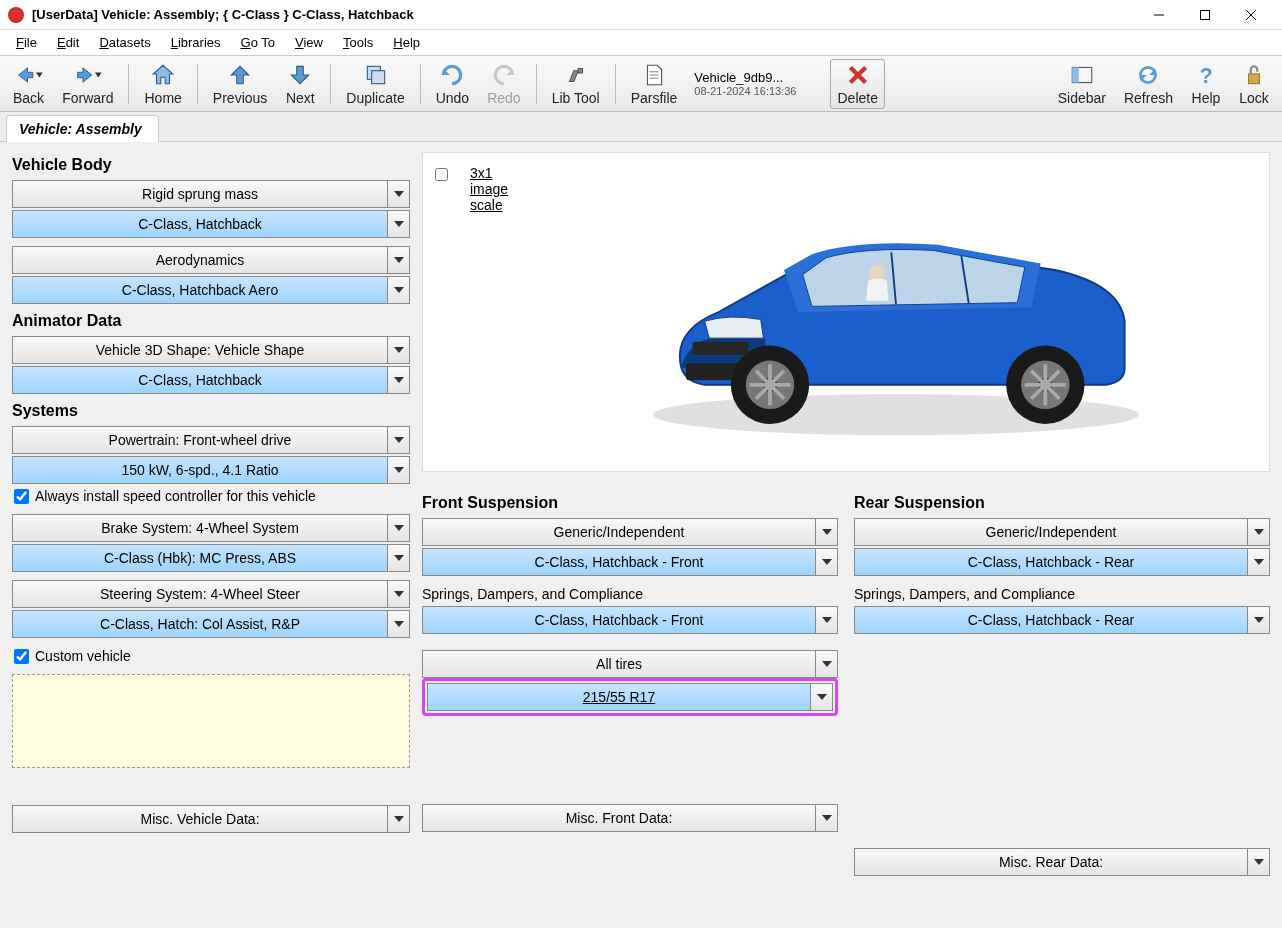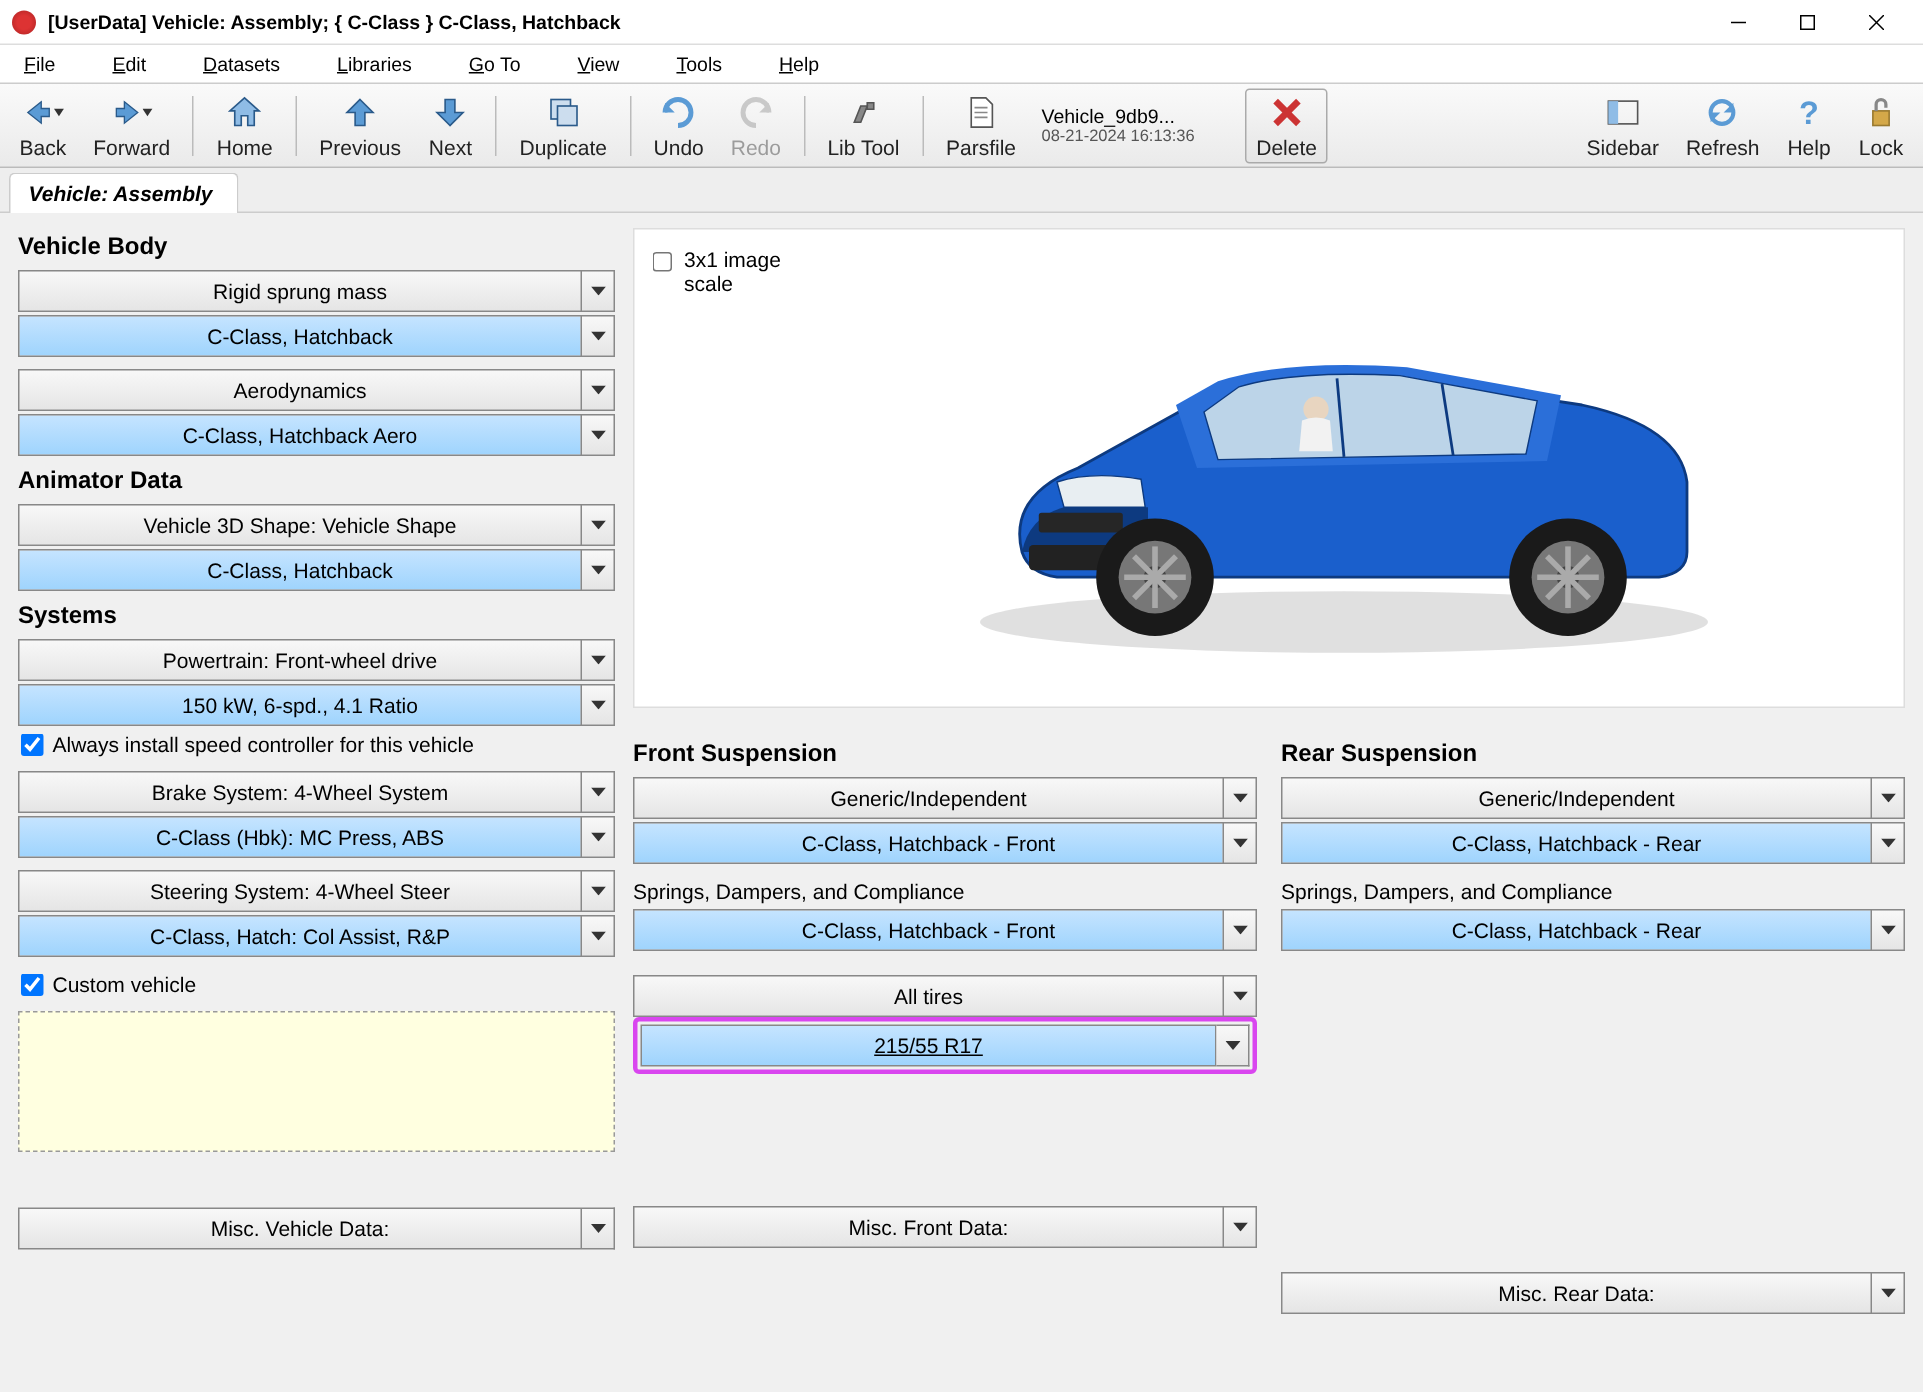--- a/index.html
+++ b/index.html
@@ -7,21 +7,21 @@
 
     
     .titlebar { background: #fff; height: 30px; display: flex; align-items: center; padding: 0 8px; border-bottom: 1px solid #ddd; }
     .titlebar-icon { width: 16px; height: 16px; border-radius: 50%; background: radial-gradient(circle, #d33 40%, #a22 100%); margin-right: 8px; flex-shrink: 0; }
     .titlebar-text { flex: 1; font-size: 13px; color: #000; font-weight: bold; }
     .titlebar-controls { display: flex; gap: 0; }
     .titlebar-btn { width: 46px; height: 30px; display: flex; align-items: center; justify-content: center; color: #000; }
     .titlebar-btn svg { width: 10px; height: 10px; }
 
     
-    .menubar { background: #fff; height: 26px; display: flex; align-items: center; padding: 0 6px; border-bottom: 1px solid #ccc; gap: 18px; }
+    .menubar { background: #fff; height: 26px; display: flex; align-items: center; padding: 0 6px; border-bottom: 1px solid #ccc; }
     .menubar-item { padding: 3px 10px; font-size: 13px; cursor: default; }
     .menubar-item u { text-decoration: underline; }
 
     
     .toolbar { background: linear-gradient(#fafafa, #eaeaea); height: 56px; display: flex; align-items: center; padding: 2px 6px; border-bottom: 1px solid #bbb; gap: 4px; }
     .toolbar-btn { display: flex; flex-direction: column; align-items: center; justify-content: center; padding: 2px 6px; border: 1px solid transparent; border-radius: 3px; cursor: default; min-width: 44px; height: 50px; }
     .toolbar-btn.disabled { opacity: 0.4; }
     .toolbar-btn .icon-box { width: 28px; height: 28px; display: flex; align-items: center; justify-content: center; }
     .toolbar-btn .label { font-size: 14px; margin-top: 1px; color: #222; }
     .toolbar-sep { width: 1px; height: 40px; background: #bbb; margin: 0 4px; }
@@ -53,21 +53,21 @@
     .gap-sm { height: 6px; }
     .gap-md { height: 14px; }
 
     .checkbox-row { display: flex; align-items: center; gap: 6px; font-size: 14px; margin: 4px 0 10px 2px; }
     .checkbox-row input { width: 15px; height: 15px; }
 
     .custom-textarea { width: 100%; height: 94px; background: #ffffe0; border: 1px dashed #999; resize: none; padding: 4px; font-size: 13px; }
 
     
     .preview-area { display: flex; background: #fff; border: 1px solid #ddd; padding: 8px; height: 320px; }
-    .preview-check { display: flex; align-items: flex-start; gap: 8px; font-size: 14px; width: 100px; padding: 4px; }
+    .preview-check { display: flex; align-items: flex-start; gap: 22px; font-size: 14px; width: 100px; padding: 4px; text-decoration: underline; }
     .preview-check input { width: 15px; height: 15px; margin-top: 2px; }
     .car-render { flex: 1; position: relative; display: flex; align-items: center; justify-content: center; overflow: hidden; }
 
     .bottom-panels { display: flex; gap: 16px; margin-top: 22px; }
     .panel { flex: 1; }
     .subhead { font-size: 14px; margin: 10px 0 4px 0; }
 
     .highlight-box { border: 3px solid #d946ef; border-radius: 4px; padding: 2px; margin-top: -2px; text-decoration: underline; }
 
     

